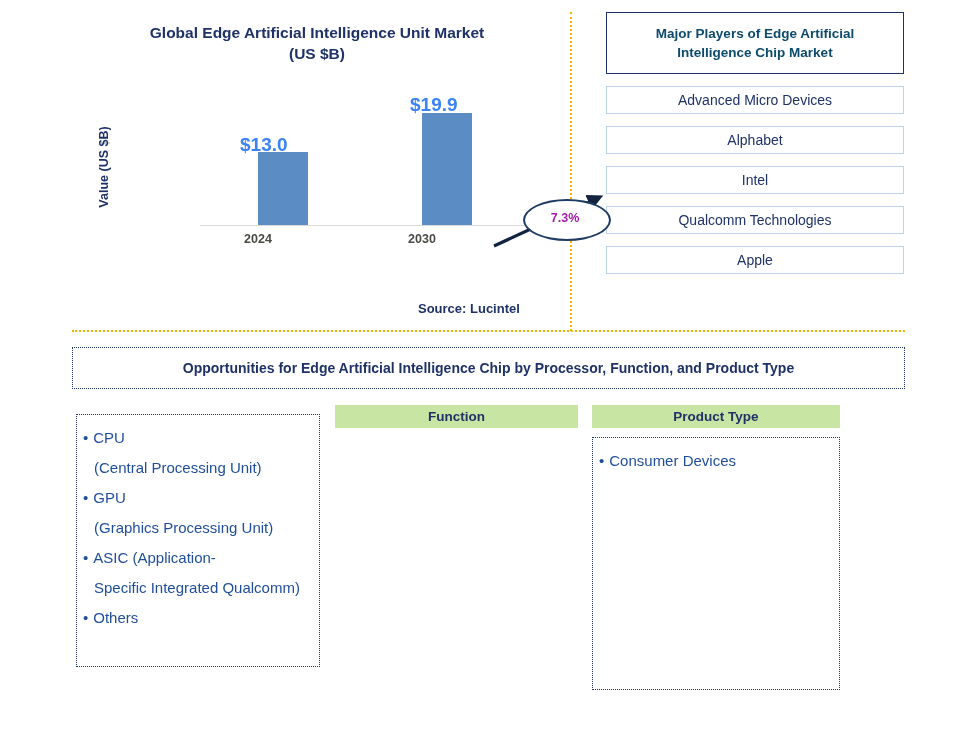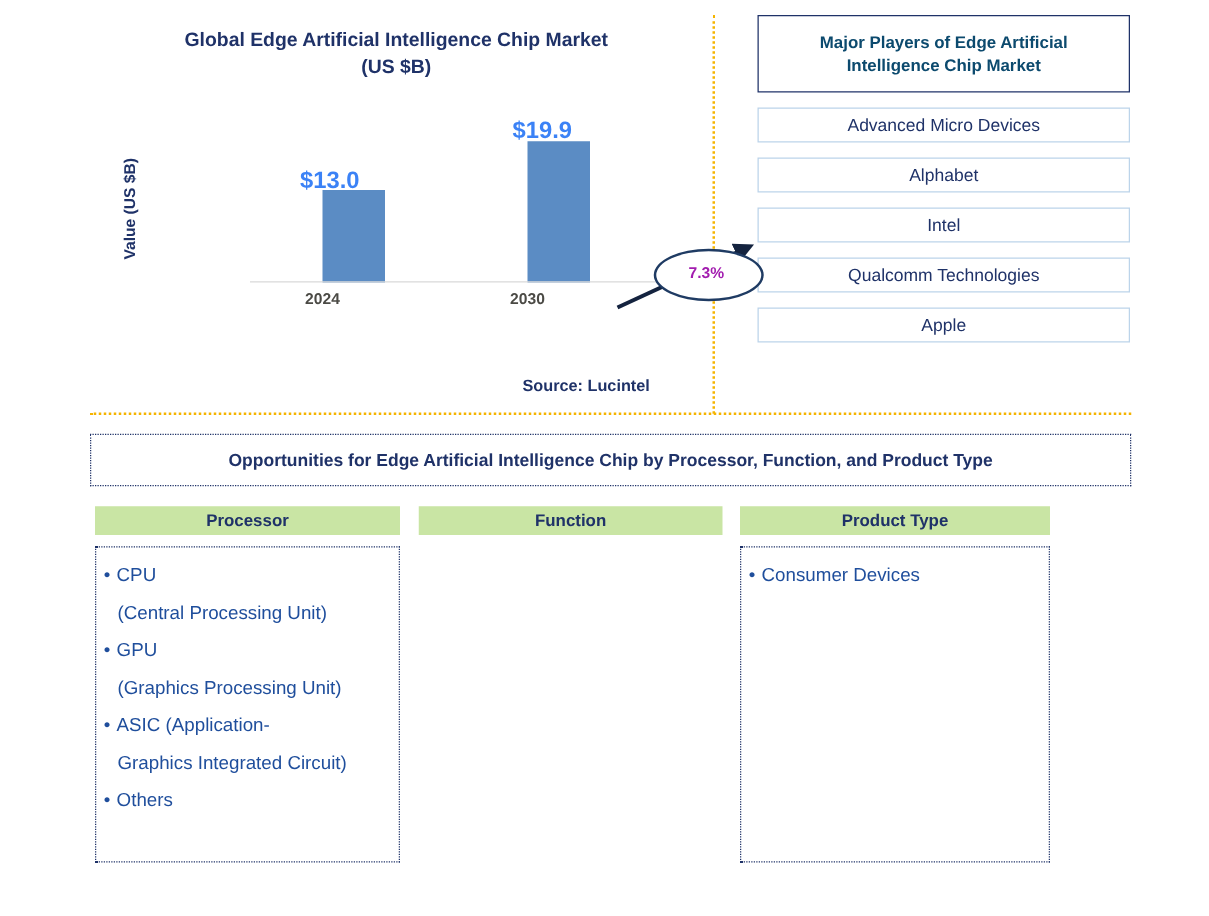--- a/index.html
+++ b/index.html
@@ -211,21 +211,21 @@
     padding-left: 11px;
     white-space: nowrap;
   }
 </style>
 </head>
 <body>
 
 <div id="chart-panel">
 
   <div id="chart-title">
-    <div>Global Edge Artificial Intelligence Chip  Market</div>
+    <div>Global Edge Artificial Intelligence Unit  Market</div>
     <div>(US $B)</div>
   </div>
 
   <div id="y-axis-label">Value (US $B)</div>
 
   <div id="plot-area">
 
     <div class="bar" style="left:58px; height:74px;"></div>
 
     <div class="bar" style="left:222px; height:113px;"></div>
@@ -262,28 +262,27 @@
   <div class="player-item">Advanced Micro Devices</div>
   <div class="player-item">Alphabet</div>
   <div class="player-item">Intel</div>
   <div class="player-item">Qualcomm Technologies</div>
   <div class="player-item">Apple</div>
 </div>
 
 <div id="opportunities-banner">Opportunities for Edge Artificial Intelligence Chip  by Processor, Function, and Product Type</div>
 
 <div class="seg-col" id="seg-col-0">
-  <div class="seg-header">Processor</div>
   <div class="seg-body">
     <div class="seg-item"><span class="bullet">•</span><span>CPU</span></div>
     <div class="seg-cont">(Central Processing Unit)</div>
     <div class="seg-item"><span class="bullet">•</span><span>GPU</span></div>
     <div class="seg-cont">(Graphics Processing Unit)</div>
     <div class="seg-item"><span class="bullet">•</span><span>ASIC (Application-</span></div>
-    <div class="seg-cont">Graphics Integrated Circuit)</div>
+    <div class="seg-cont">Specific Integrated Qualcomm)</div>
     <div class="seg-item"><span class="bullet">•</span><span>Others</span></div>
   </div>
 </div>
 
 <div class="seg-col" id="seg-col-1">
   <div class="seg-header">Function</div>
 </div>
 
 <div class="seg-col" id="seg-col-2">
   <div class="seg-header">Product Type</div>

